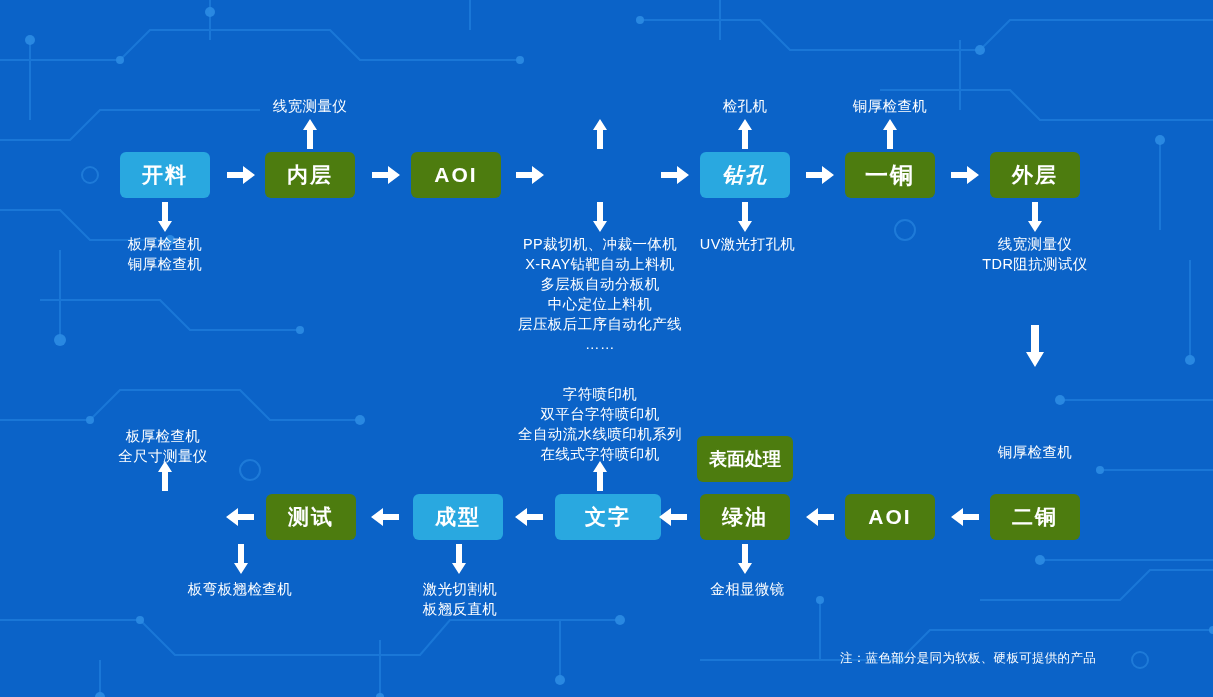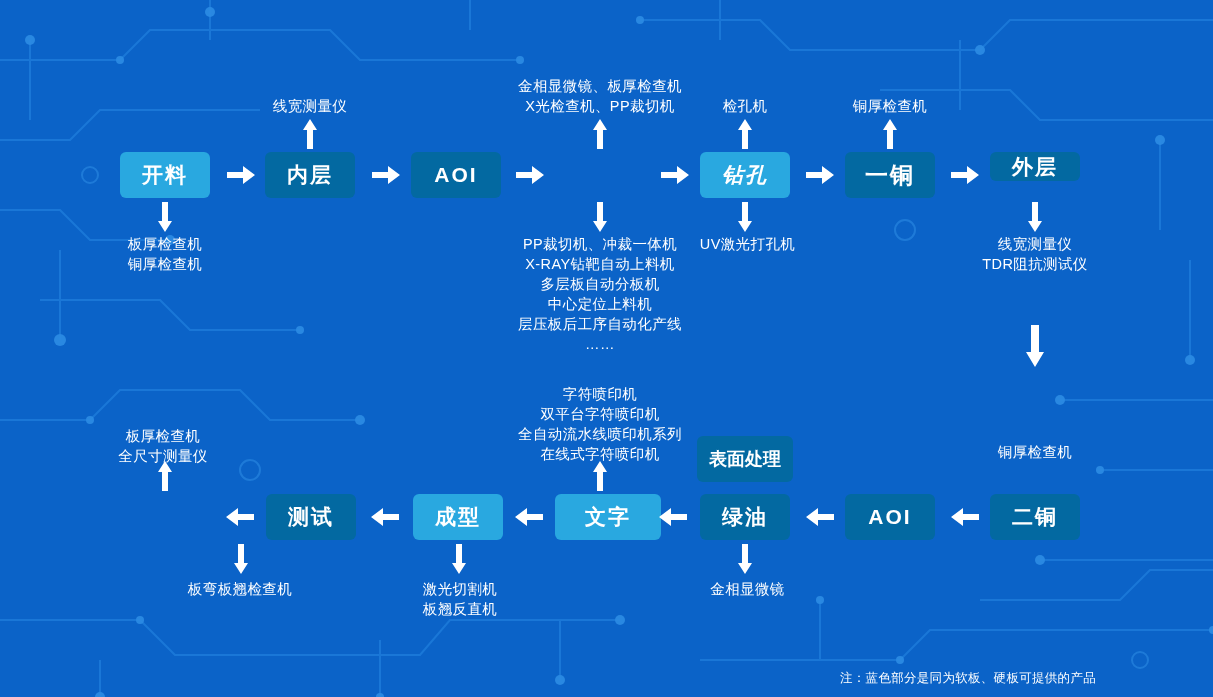--- a/index.html
+++ b/index.html
@@ -14,35 +14,35 @@
   .node{
     position:absolute;
     display:flex;align-items:center;justify-content:center;
     border-radius:6px;
     font-weight:bold;
     color:#ffffff;
     letter-spacing:2px;
     box-sizing:border-box;
     white-space:nowrap;
   }
-  .node.green{background:#0369a1;}
+  .node.green{background:#4d7c0f;}
   .node.blue{background:#29a8e0;}
   .cap{
     position:absolute;
     color:#ffffff;
     font-size:14.5px;
     line-height:20px;
     text-align:center;
     white-space:pre;
     letter-spacing:.4px;
   }
   .arrow{position:absolute;color:#ffffff;}
   .arrow svg{display:block;}
   .note{
-    position:absolute;color:#ffffff;font-size:12.5px;letter-spacing:.3px;margin-top:20px;
+    position:absolute;color:#ffffff;font-size:12.5px;letter-spacing:.3px;
   }
 </style>
 </head>
 <body>
 
 <svg id="bg" width="1213" height="697" viewBox="0 0 1213 697">
   <rect x="0" y="0" width="1213" height="697" fill="#0b63c8"></rect>
   <g stroke="#1b79d8" stroke-width="2" fill="none" opacity="0.95">
     <path d="M0 60 H120 L150 30 H330 L360 60 H520"></path>
     <path d="M0 140 H70 L100 110 H260"></path>
@@ -114,21 +114,21 @@
     </div>
   <div class="node green" style="left:411px;top:152px;width:90px;height:46px;font-size:21px;">
       <span>AOI</span>
     </div>
   <div class="node blue" style="left:700px;top:152px;width:90px;height:46px;font-size:21px;font-style:italic;">
       <span>钻孔</span>
     </div>
   <div class="node green" style="left:845px;top:152px;width:90px;height:46px;font-size:23px;">
       <span>一铜</span>
     </div>
-  <div class="node green" style="left:990px;top:152px;width:90px;height:29px;font-size:21px;text-align:right;">
+  <div class="node green" style="left:990px;top:152px;width:90px;height:46px;font-size:21px;text-align:right;">
       <span>外层</span>
     </div>
 
   <div class="arrow" style="left:225px;top:163px;">
     <svg width="32" height="24" viewBox="0 0 32 24">
         <path d="M2 9 h16 v-6 l12 9 -12 9 v-6 h-16 z" fill="#ffffff"></path>
       </svg>
   </div>
   <div class="arrow" style="left:370px;top:163px;">
     <svg width="32" height="24" viewBox="0 0 32 24">
@@ -192,22 +192,20 @@
         <path d="M4 0 v19 h-4 l7 11 7 -11 h-4 v-19 z" fill="#ffffff"></path>
       </svg>
   </div>
   <div class="arrow" style="left:1028px;top:202px;">
     <svg width="14" height="30" viewBox="0 0 14 30">
         <path d="M4 0 v19 h-4 l7 11 7 -11 h-4 v-19 z" fill="#ffffff"></path>
       </svg>
   </div>
 
   <div class="cap" style="left:265px;top:96px;width:90px;">线宽测量仪</div>
-  <div class="cap" style="left:450px;top:76px;width:300px;">金相显微镜、板厚检查机
-X光检查机、PP裁切机</div>
   <div class="cap" style="left:690px;top:96px;width:110px;">检孔机</div>
   <div class="cap" style="left:820px;top:96px;width:140px;">铜厚检查机</div>
 
   <div class="cap" style="left:90px;top:234px;width:150px;">板厚检查机
 铜厚检查机</div>
   <div class="cap" style="left:455px;top:234px;width:290px;">PP裁切机、冲裁一体机
 X-RAY钻靶自动上料机
 多层板自动分板机
 中心定位上料机
 层压板后工序自动化产线

